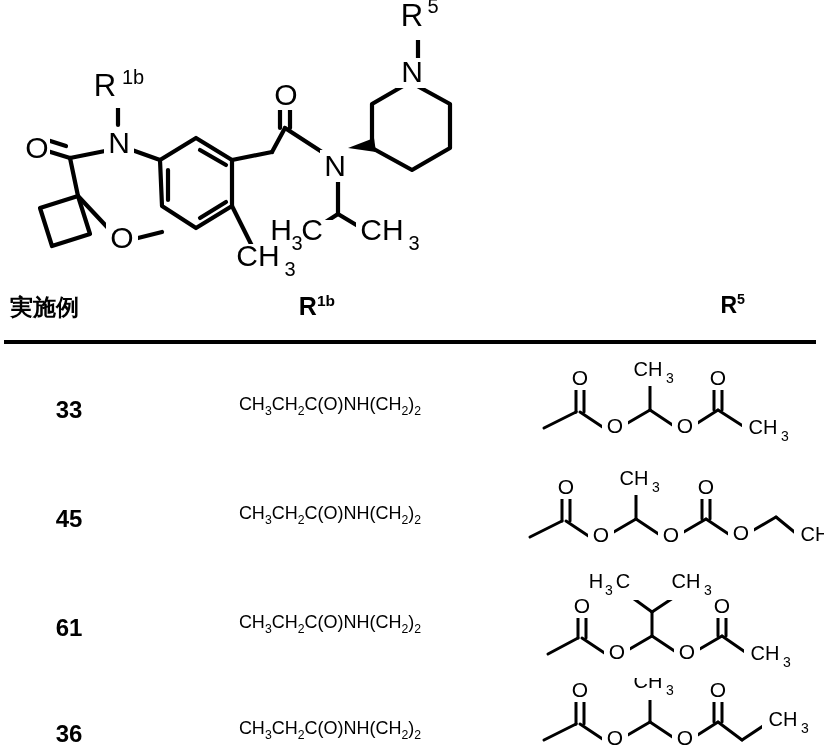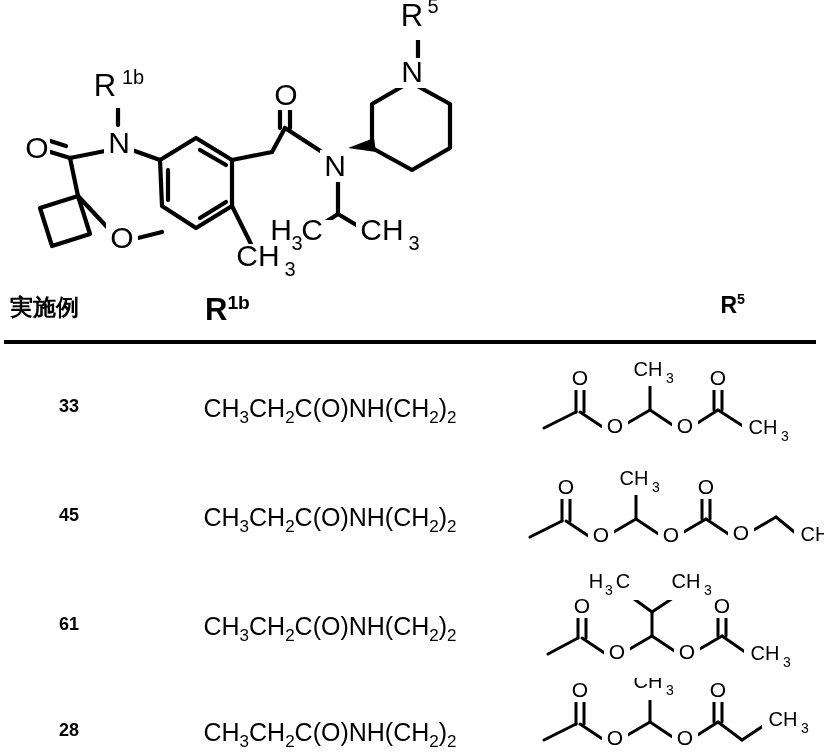--- a/index.html
+++ b/index.html
@@ -45,22 +45,22 @@
     font-weight: bold;
     font-family: "DejaVu Sans", sans-serif;
     letter-spacing: 0px;
     white-space: nowrap;
   }
   .hdr-r1b {
     position: absolute;
     left: 205px;
     top: 0px;
     width: 130px;
-    text-align: left;
-    font-size: 31px;
+    text-align: right;
+    font-size: 25px;
     font-weight: bold;
     font-family: "Liberation Sans", sans-serif;
     white-space: nowrap;
   }
   .hdr-r5 {
     position: absolute;
     left: 615px;
     top: 0px;
     width: 130px;
     text-align: right;
@@ -92,30 +92,30 @@
     position: absolute;
     left: 0;
     width: 824px;
     height: 105px;
   }
   .row-num {
     position: absolute;
     left: 34px;
     width: 70px;
     text-align: center;
-    font-size: 18px;
+    font-size: 24px;
     font-weight: bold;
     font-family: "Liberation Sans", sans-serif;
   }
   .row-r1b {
     position: absolute;
     left: 140px;
     width: 380px;
     text-align: center;
-    font-size: 25px;
+    font-size: 18px;
     font-family: "Liberation Sans", sans-serif;
     white-space: nowrap;
   }
   .row-r5 {
     position: absolute;
     left: 520px;
     top: 0px;
     width: 304px;
     height: 105px;
   }
@@ -391,21 +391,21 @@
         </g>
         <g>
           <text x="245" y="88" font-family="Liberation Sans, sans-serif" font-size="20" fill="#000" text-anchor="middle">CH</text>
           <text x="267" y="95" font-family="Liberation Sans, sans-serif" font-size="14" fill="#000" text-anchor="middle">3</text>
         </g>
       </svg>
     </div>
   </div>
 
   <div class="row" style="top:678px;">
-    <div class="row-num" style="top:42px;">28</div>
+    <div class="row-num" style="top:42px;">36</div>
     <div class="row-r1b" style="top:40px;">
       <span>CH</span><span class="sub">3</span><span>CH</span><span class="sub">2</span><span>C(O)NH(CH</span><span class="sub">2</span><span>)</span><span class="sub">2</span>
     </div>
     <div class="row-r5">
       <svg width="304" height="105" viewBox="0 0 304 105">
         <g stroke="#000" stroke-width="3" fill="none" stroke-linecap="round" stroke-linejoin="round">
           <line x1="24" y1="62" x2="56" y2="46"></line>
           <line x1="56" y1="46" x2="56" y2="20"></line>
           <line x1="64" y1="46" x2="64" y2="20"></line>
           <line x1="60" y1="46" x2="84" y2="62"></line>

